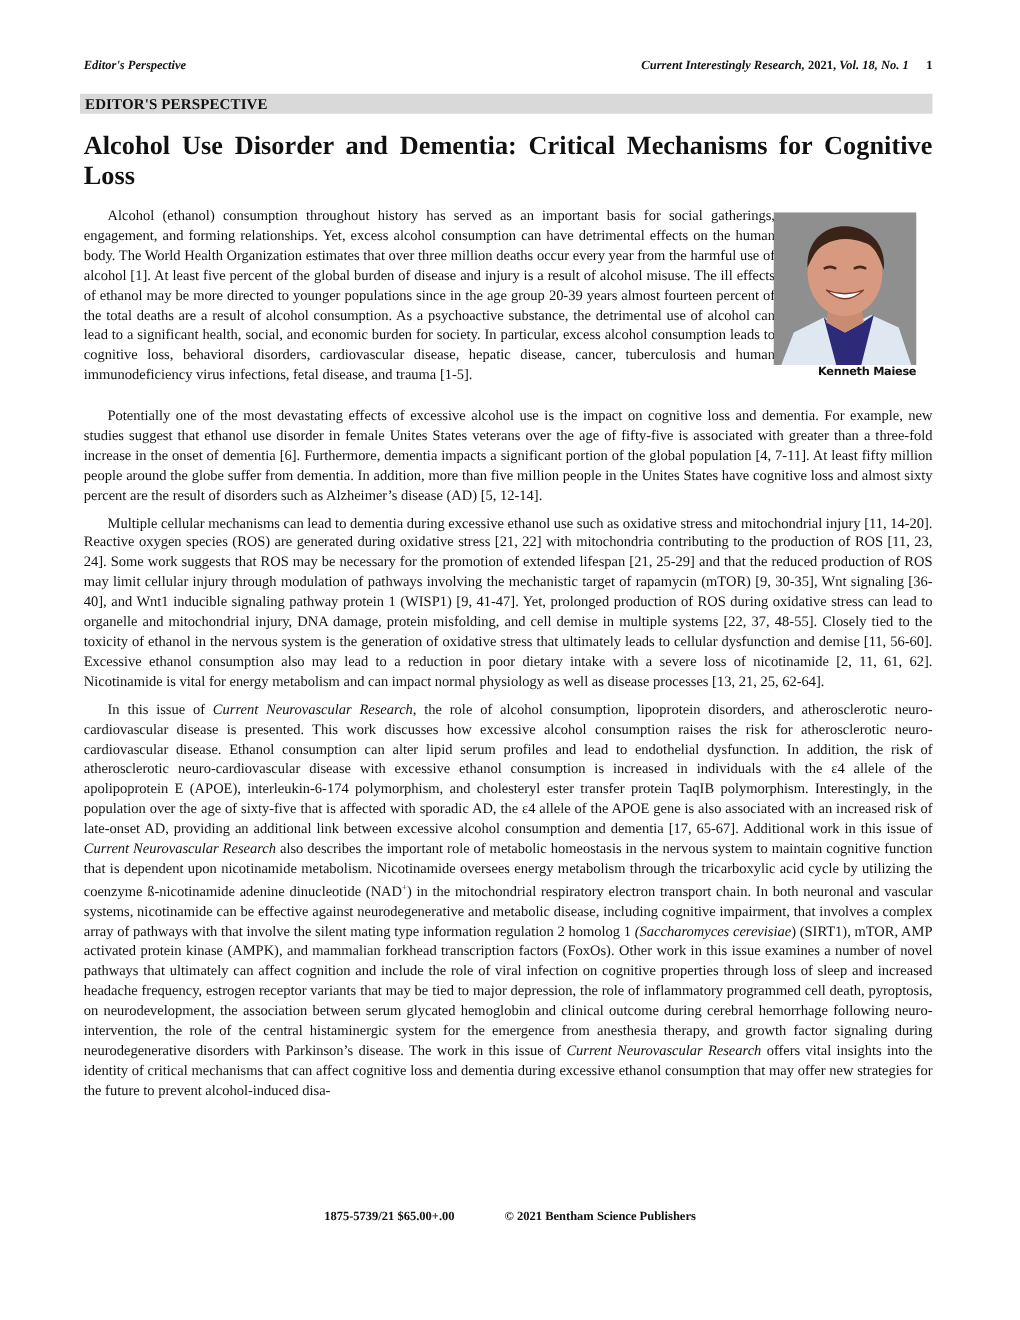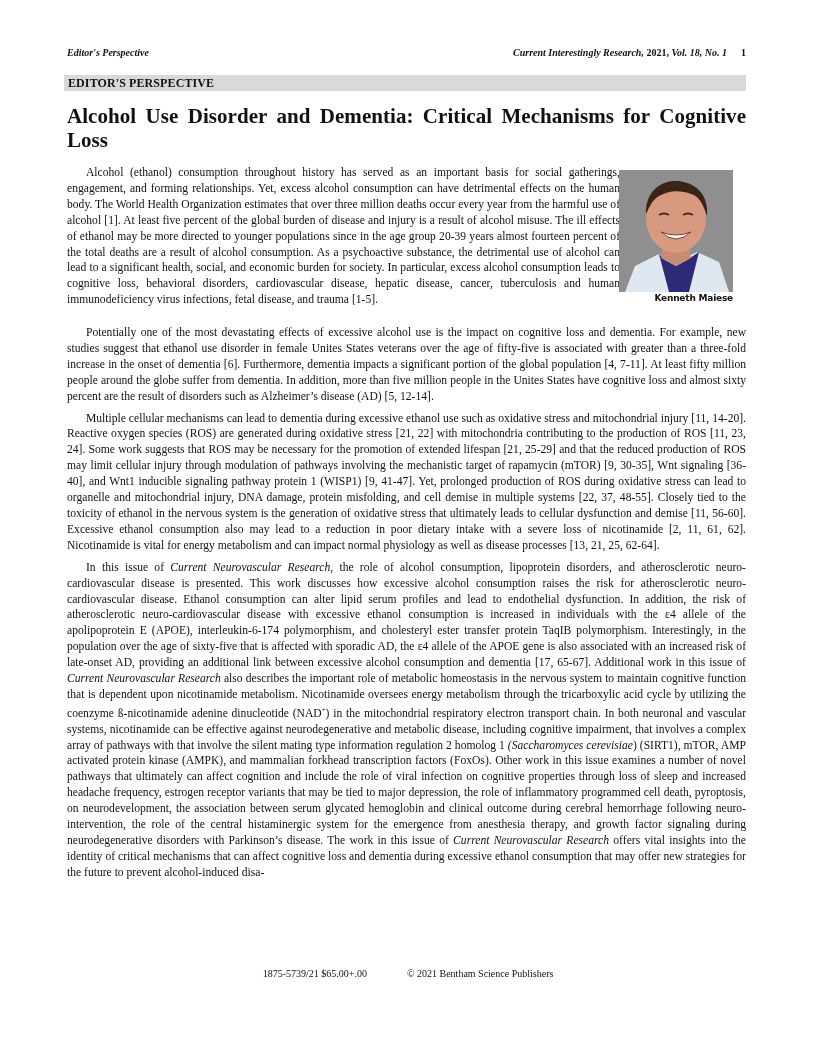--- a/index.html
+++ b/index.html
@@ -22,21 +22,21 @@
   .body-text p { margin: 0 0 6px 0; text-indent: 19px; }
   .intro-wrap { position: absolute; top: 165px; left: 67px; width: 679px; }
   .intro-wrap p { margin: 0; width: 553px; font-size: 11.6px; line-height: 15.9px;
                   text-align: justify; text-indent: 19px; }
   .photo-box { position: absolute; top: 170px; left: 619px; width: 114px; height: 122px;
                background: #8f8f8f; overflow: hidden; }
   .caption { position: absolute; top: 293px; left: 619px; width: 114px; text-align: right;
              font-size: 9px; font-weight: bold; font-family: "DejaVu Sans", sans-serif; letter-spacing: -0.2px; }
   em { }
   .footer { position: absolute; top: 968px; left: 0; width: 816px; text-align: center;
-            font-size: 10px; font-weight: normal; }
+            font-size: 10px; font-weight: bold; }
   .footer .gap { display: inline-block; width: 40px; }
 </style>
 </head>
 <body>
 
 <div class="running-head">
   <span class="left">Editor's  Perspective</span>
   <span class="right">
     <span>Current Interestingly Research,</span><span class="upright"> 2021, </span><span>Vol. 18, No. 1</span><span class="pnum">1</span>
   </span>

